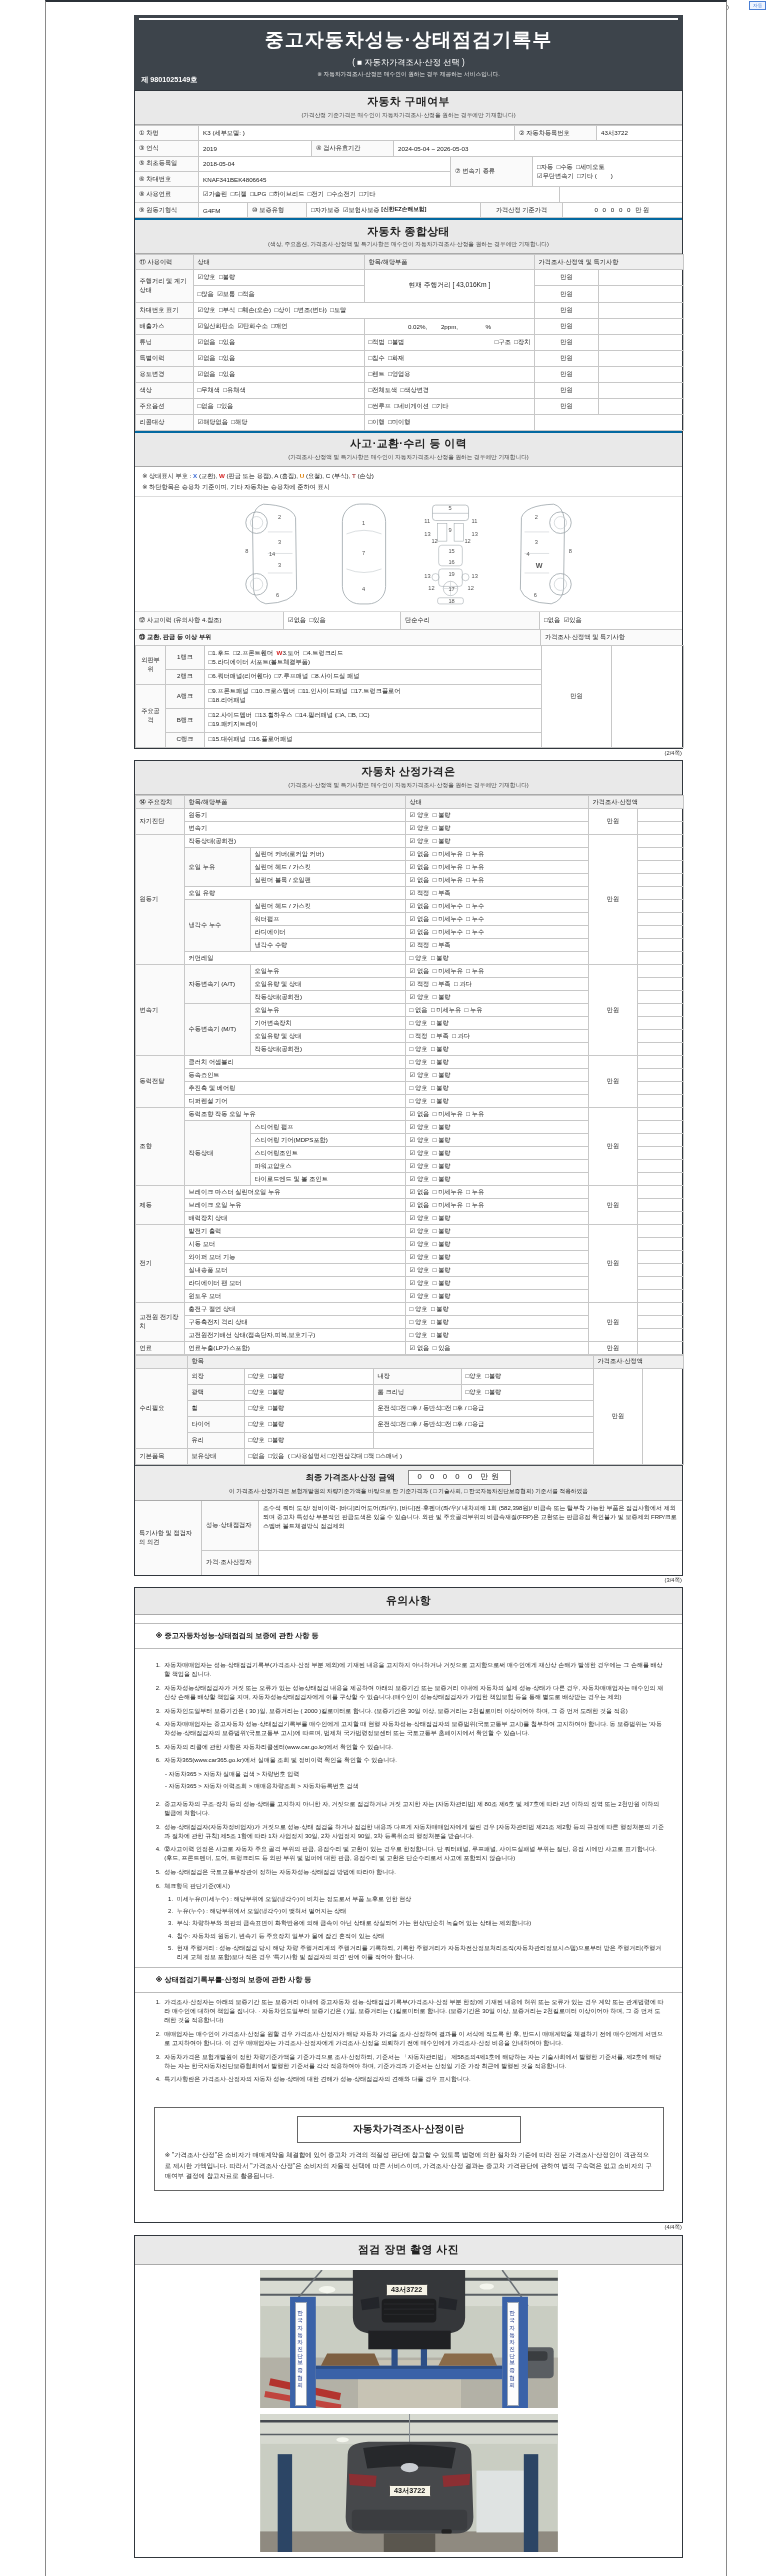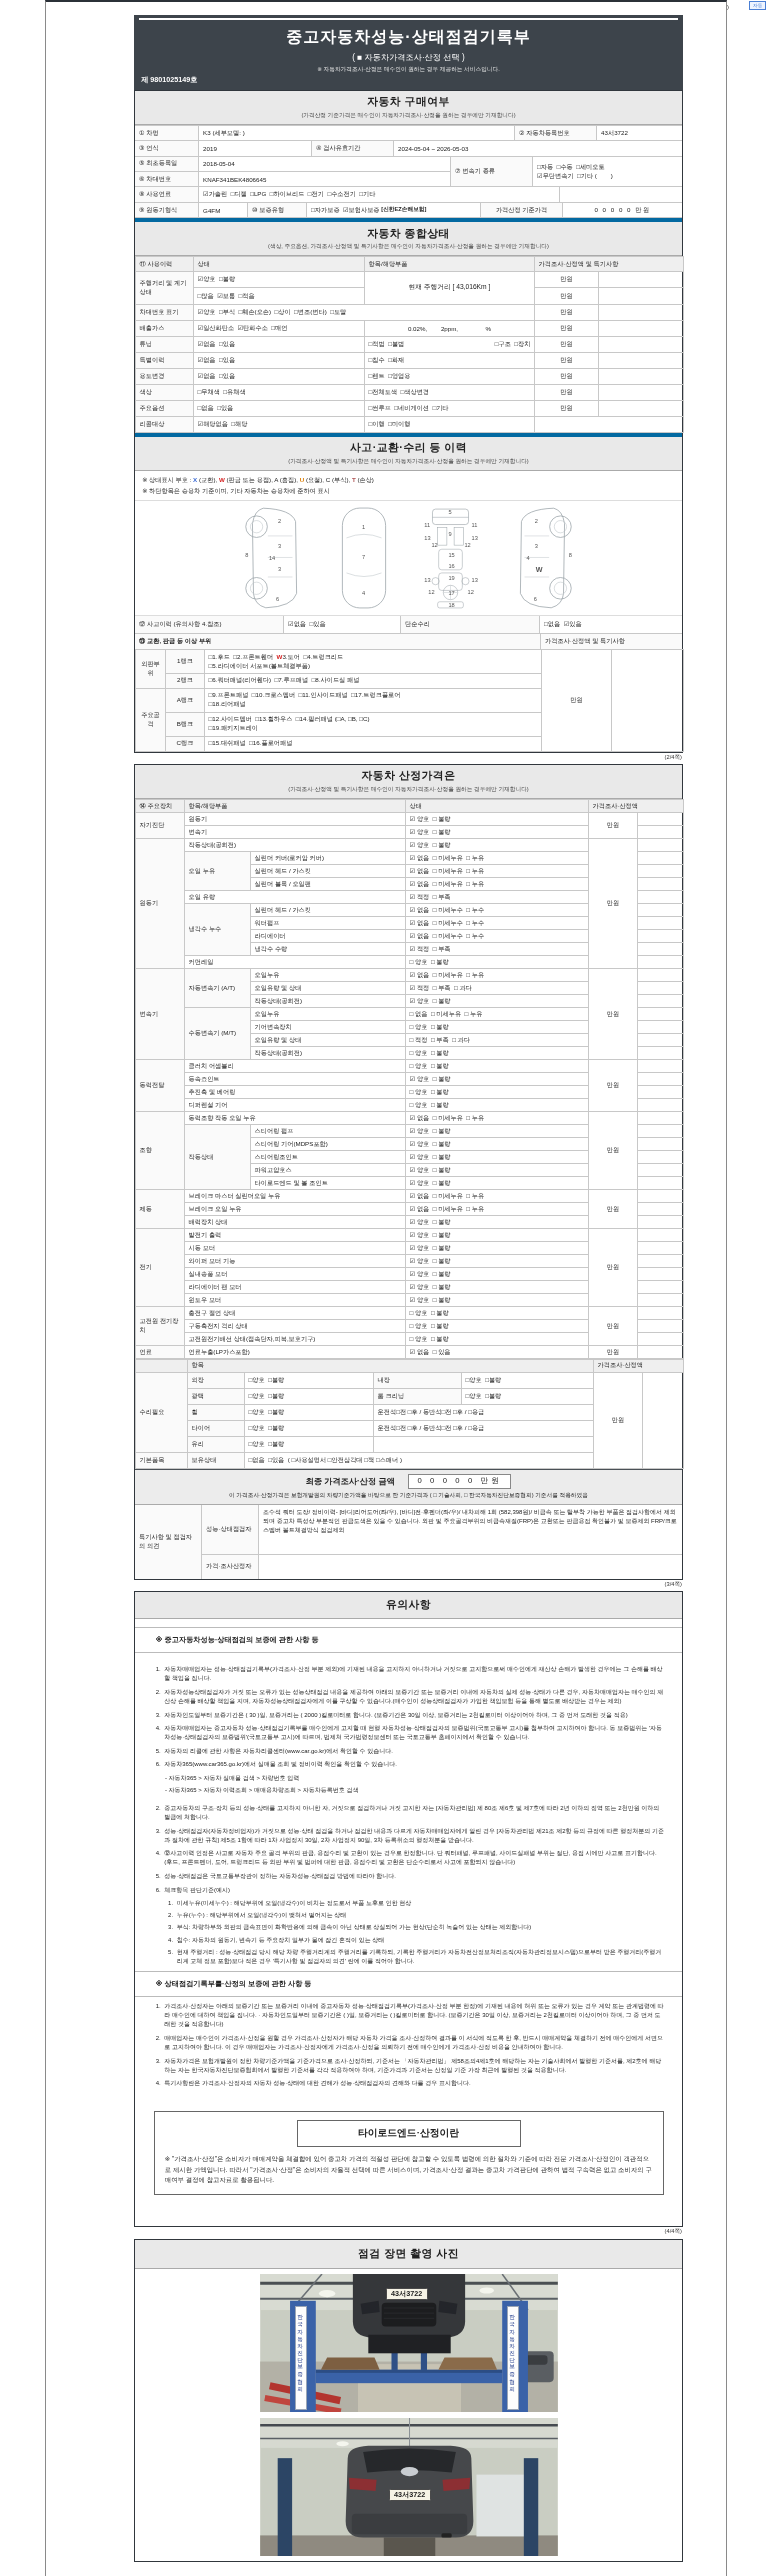--- a/index.html
+++ b/index.html
@@ -5,29 +5,29 @@
   html,body{margin:0;padding:0;}
   body{width:773px;height:2576px;background:#fff;font-family:"Liberation Sans","DejaVu Sans",sans-serif;color:#222;position:relative;overflow:hidden;}
   .outer{position:absolute;left:45px;top:0;width:682px;height:2576px;border-left:0.5px solid #8a8a8a;border-right:0.5px solid #8a8a8a;border-top:2.6px solid #2b3138;box-sizing:border-box;background:#fff;}
   .top-left-note{position:absolute;left:62px;top:4.1px;font-size:5.7px;color:#333;}
   .top-right-note{position:absolute;right:44px;top:4.1px;font-size:5.7px;color:#333;}
   .corner-badge{position:absolute;right:7.2px;top:1px;border:0.5px solid #4a7fd4;color:#4a7fd4;background:#eef4ff;font-size:4.6px;padding:0.5px 2.6px;line-height:1.2;}
   .doc{position:absolute;left:88px;top:13.4px;width:549px;}
   
   .band{background:#3d444b;color:#fff;height:58px;text-align:center;position:relative;padding-top:1px;box-sizing:border-box;}
   .band .stripe{height:1.5px;background:#fff;margin:2.1px 5.2px 0 5.2px;}
-  .band-title{font-size:16px;font-weight:bold;letter-spacing:1px;margin-top:7.2px;}
+  .band-title{font-size:19px;font-weight:bold;letter-spacing:1px;margin-top:7.2px;}
   .band-sub{font-size:8.2px;margin-top:4.1px;}
   .band-note{font-size:5.7px;margin-top:3.1px;color:#e8e8e8;}
   .doc-no{background:#3d444b;color:#fff;font-size:7.2px;font-weight:bold;padding:2.1px 5.2px 4.1px 7.2px;text-align:left;}
   .page{border:1.5px solid #31373d;background:#fff;}
   .pagemark{text-align:right;font-size:5.7px;color:#333;padding:1.5px 1px;}
   
   .sec{background:#e9e9e9;border-bottom:0.5px solid #aaa;text-align:center;padding:4.6px 0 4.1px 0;}
-  .sec.topline{border-top:4px solid #0369a1;}
+  .sec.topline{border-top:2px solid #0369a1;}
   .sec h2{margin:0;font-size:10.8px;font-weight:bold;color:#222;letter-spacing:0.5px;}
   .sec .sub{font-size:5.7px;color:#444;margin-top:2.6px;}
   
   .grid{border-top:0.5px solid #c8c8c8;}
   .r{display:flex;border-bottom:0.5px solid #c8c8c8;}
   .c{border-right:0.5px solid #c8c8c8;padding:1.5px 4.1px;font-size:6.2px;display:flex;align-items:center;box-sizing:border-box;min-height:14.4px;}
   .c:first-child{border-left:none;}
   .lblc{background:#fafafa;}
   .pre{white-space:pre-wrap;}
   .ctr{justify-content:center;text-align:center;}
@@ -809,21 +809,21 @@
       <div class="ni">
             <span class="no">3.</span>
             <span class="tx">자동차가격은 보험개발원이 정한 차량기준가액을 기준가격으로 조사·산정하되, 기준서는 「자동차관리법」 제58조의4제1호에 해당하는 자는 기술사회에서 발행한 기준서를, 제2호에 해당하는 자는 한국자동차진단보증협회에서 발행한 기준서를 각각 적용하여야 하며, 기준가격과 기준서는 산정일 기준 가장 최근에 발행된 것을 적용합니다.</span>
           </div>
       <div class="ni">
             <span class="no">4.</span>
             <span class="tx">특기사항란은 가격조사·산정자의 자동차 성능·상태에 대한 견해가 성능·상태점검자의 견해와 다를 경우 표시합니다.</span>
           </div>
     </div>
     <div class="about">
-      <div class="about-title">타이로드엔드·산정이란</div>
+      <div class="about-title">자동차가격조사·산정이란</div>
       <div class="about-text">※ "가격조사·산정"은 소비자가 매매계약을 체결함에 있어 중고차 가격의 적절성 판단에 참고할 수 있도록 법령에 의한 절차와 기준에 따라 전문 가격조사·산정인이 객관적으로 제시한 가액입니다. 따라서 "가격조사·산정"은 소비자의 자율적 선택에 따른 서비스이며, 가격조사·산정 결과는 중고차 가격판단에 관하여 법적 구속력은 없고 소비자의 구매여부 결정에 참고자료로 활용됩니다.</div>
     </div>
   </div>
   <div class="pagemark">(4/4쪽)</div>
 
   <div class="photo-page">
     <div class="sec" style="padding:7.2px 0">
       <h2>점검 장면 촬영 사진</h2>
     </div>
 

